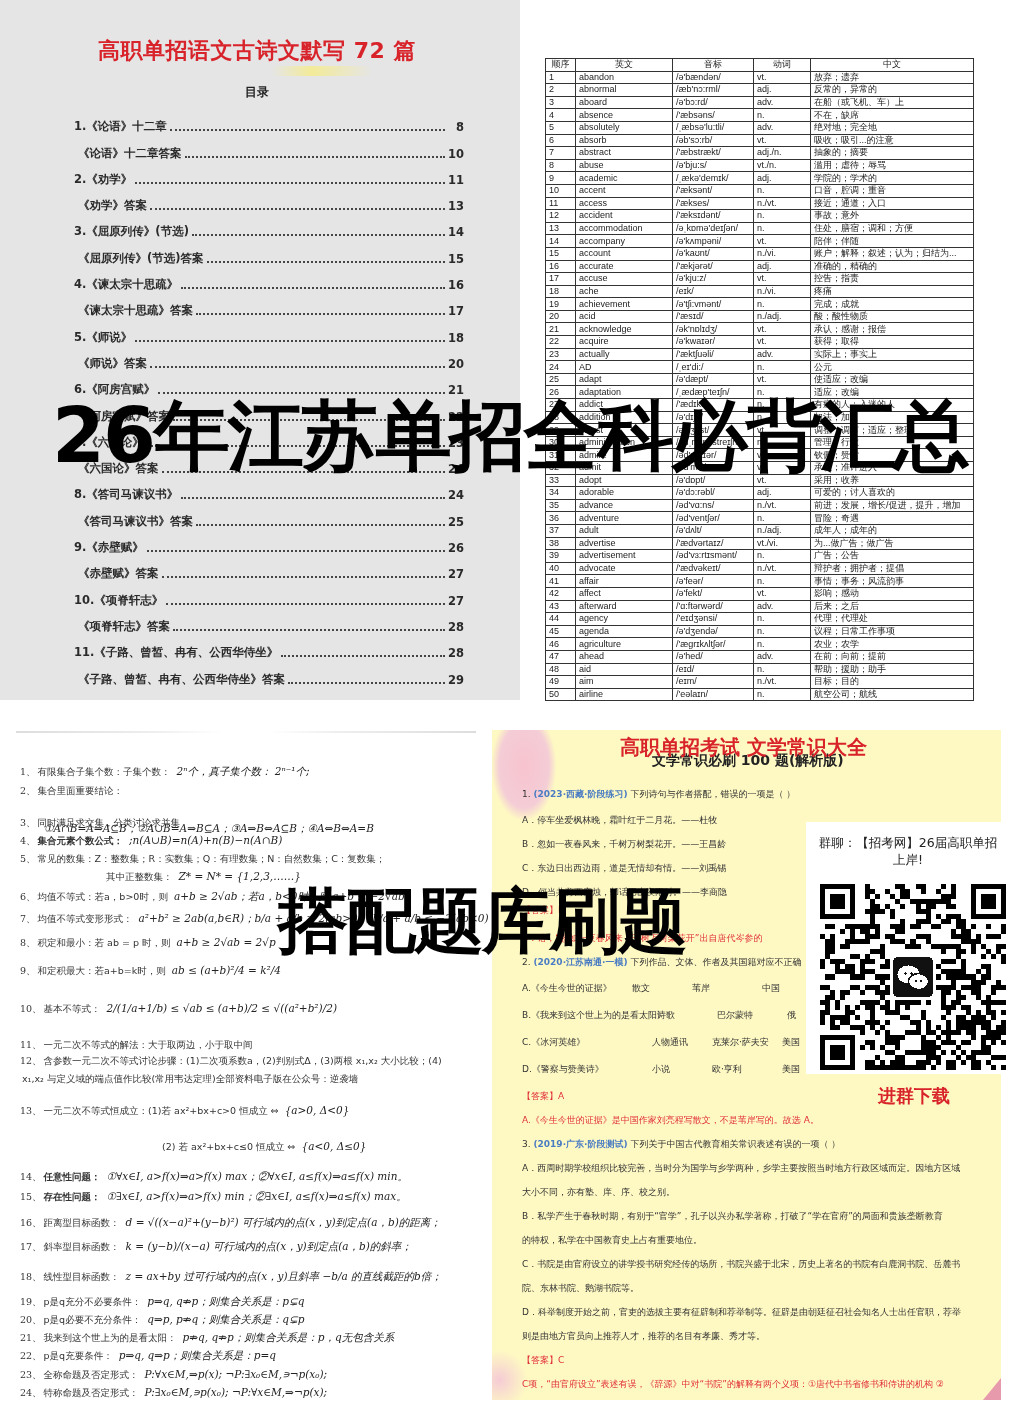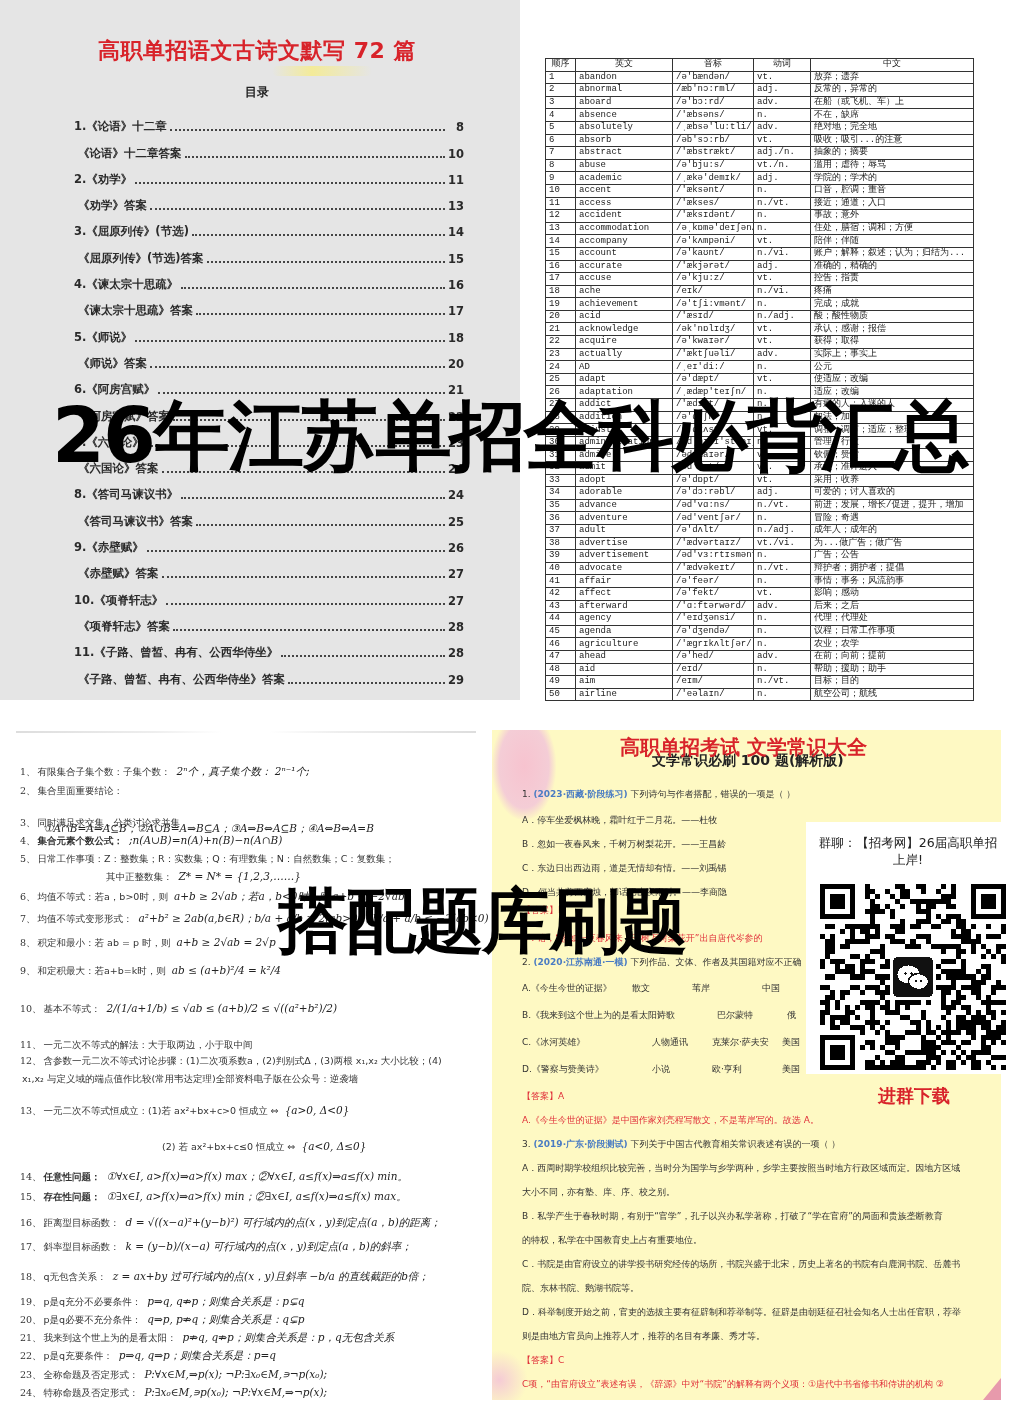--- a/index.html
+++ b/index.html
@@ -15,21 +15,21 @@
   #p-chinese .toc-heading { position: absolute; left: 245px; top: 84px; font-size: 12px; font-weight: bold; color: #222; }
   .toc { position: absolute; left: 54px; top: 108px; width: 410px; list-style: none; }
   .toc li { display: flex; align-items: flex-end; height: 26.3px; font-size: 11.5px; font-weight: bold; color: #2a2a2a; white-space: nowrap; margin-left: 20px; }
   .toc li.sub { padding-left: 4px; }
   .toc li .dots { flex: 1; border-bottom: 2px dotted #444; margin: 0 3px; transform: translateY(-3px); }
   .toc li .pg { min-width: 16px; text-align: right; }
 
   
   #p-english { left: 530px; top: 0; width: 487px; height: 710px; background: #fff; }
   #p-english .title { position: absolute; left: 56px; top: 24px; font-size: 22px; font-weight: bold; color: #d8232a; white-space: nowrap; }
-  .vocab { position: absolute; left: 15px; top: 58px; width: 428px; border-collapse: collapse; font-family: Liberation Mono, monospace; font-size: 9px; color: #222; table-layout: fixed; }
+  .vocab { position: absolute; left: 15px; top: 58px; width: 428px; border-collapse: collapse; font-family: Liberation Sans, sans-serif; font-size: 9px; color: #222; table-layout: fixed; }
   .vocab th, .vocab td { border: 1px solid #333; height: 12.6px; padding: 0 3px; white-space: nowrap; overflow: hidden; line-height: 11px; }
   .vocab th { font-weight: normal; text-align: center; }
   .vocab col.c1 { width: 30px; } .vocab col.c2 { width: 97px; } .vocab col.c3 { width: 81px; }
   .vocab col.c4 { width: 57px; } .vocab col.c5 { width: 163px; }
 
   
   #p-math { left: 0; top: 720px; width: 490px; height: 696px; background: #fff; }
   #p-math .topline { position: absolute; left: 16px; top: 11px; width: 460px; height: 2px; background: linear-gradient(90deg,#ddd 0%, #eee 30%, #fff 45%, #fff 55%, #eee 70%, #ddd 100%); }
   #p-math .title { position: absolute; left: 96px; top: 15px; font-size: 20px; font-weight: bold; color: #d8232a; white-space: nowrap; }
   .formula { position: absolute; left: 20px; font-family: "DejaVu Serif", "Liberation Serif", serif; font-size: 9.5px; color: #333; white-space: nowrap; }
@@ -557,37 +557,37 @@
 </section>
 
 <section class="panel" id="p-math">
   <div class="topline"></div>
   <div id="math-items">
       <div class="formula" style="top: 45px;"><span class="num">1、</span><span class="lbl">有限集合子集个数：子集个数：</span><span class="expr">2ⁿ个，真子集个数： 2ⁿ⁻¹个;</span></div>
       <div class="formula" style="top: 64px;"><span class="num">2、</span><span class="lbl">集合里面重要结论：</span><span class="expr"></span></div>
       <div class="formula" style="top: 78px; left: 36px; margin-top: 24px;"><span class="num"></span><span class="lbl"></span><span class="expr">①A∩B=A⇒A⊆B；②A∪B=A⇒B⊆A；③A⇒B⇔A⊆B；④A⇔B⇔A=B</span></div>
       <div class="formula" style="top: 96px;"><span class="num">3、</span><span class="lbl">同时满足求交集，分类讨论求并集</span><span class="expr"></span></div>
       <div class="formula" style="top: 114px;"><span class="num">4、</span><span class="lbl b">集合元素个数公式：</span><span class="expr">;n(A∪B)=n(A)+n(B)−n(A∩B)</span></div>
-      <div class="formula" style="top: 132px;"><span class="num">5、</span><span class="lbl">日常工作事项：Z：整数集；R：实数集；Q：有理数集；N：自然数集；C：复数集；</span><span class="expr"></span></div>
+      <div class="formula" style="top: 132px;"><span class="num">5、</span><span class="lbl">常见的数集：Z：整数集；R：实数集；Q：有理数集；N：自然数集；C：复数集；</span><span class="expr"></span></div>
       <div class="formula" style="top: 150px; left: 104px;"><span class="num"></span><span class="lbl">其中正整数集：</span><span class="expr">Z* = N* = {1,2,3,……}</span></div>
       <div class="formula" style="top: 170px;"><span class="num">6、</span><span class="lbl">均值不等式：若a，b&gt;0时，则</span><span class="expr">a+b ≥ 2√ab；若a，b&lt;0时，则 a+b ≤ −2√ab;</span></div>
       <div class="formula" style="top: 192px;"><span class="num">7、</span><span class="lbl">均值不等式变形形式：</span><span class="expr">a²+b² ≥ 2ab(a,b∈R)；b/a + a/b ≥ 2(ab&gt;0)；b/a + a/b ≤ −2(ab&lt;0)</span></div>
       <div class="formula" style="top: 216px;"><span class="num">8、</span><span class="lbl">积定和最小：若 ab = p 时，则</span><span class="expr">a+b ≥ 2√ab = 2√p</span></div>
       <div class="formula" style="top: 244px;"><span class="num">9、</span><span class="lbl">和定积最大：若a+b=k时，则</span><span class="expr">ab ≤ (a+b)²/4 = k²/4</span></div>
       <div class="formula" style="top: 282px;"><span class="num">10、</span><span class="lbl">基本不等式：</span><span class="expr">2/(1/a+1/b) ≤ √ab ≤ (a+b)/2 ≤ √((a²+b²)/2)</span></div>
       <div class="formula" style="top: 318px;"><span class="num">11、</span><span class="lbl">一元二次不等式的解法：大于取两边，小于取中间</span><span class="expr"></span></div>
       <div class="formula" style="top: 334px;"><span class="num">12、</span><span class="lbl">含参数一元二次不等式讨论步骤：(1)二次项系数a，(2)判别式Δ，(3)两根 x₁,x₂ 大小比较；(4)</span><span class="expr"></span></div>
       <div class="formula" style="top: 352px; text-align: center;"><span class="num"></span><span class="lbl">x₁,x₂ 与定义域的端点值作比较(常用韦达定理)全部资料电子版在公众号：逆袭墙</span><span class="expr"></span></div>
       <div class="formula" style="top: 384px;"><span class="num">13、</span><span class="lbl">一元二次不等式恒成立：(1)若 ax²+bx+c&gt;0 恒成立 ⇔</span><span class="expr">{a&gt;0, Δ&lt;0}</span></div>
       <div class="formula" style="top: 420px; left: 160px;"><span class="num"></span><span class="lbl">(2) 若 ax²+bx+c≤0 恒成立 ⇔</span><span class="expr">{a&lt;0, Δ≤0}</span></div>
       <div class="formula" style="top: 450px;"><span class="num">14、</span><span class="lbl b">任意性问题：</span><span class="expr">①∀x∈I, a&gt;f(x)⇒a&gt;f(x) max；②∀x∈I, a≤f(x)⇒a≤f(x) min。</span></div>
       <div class="formula" style="top: 470px;"><span class="num">15、</span><span class="lbl b">存在性问题：</span><span class="expr">①∃x∈I, a&gt;f(x)⇒a&gt;f(x) min；②∃x∈I, a≤f(x)⇒a≤f(x) max。</span></div>
       <div class="formula" style="top: 496px;"><span class="num">16、</span><span class="lbl">距离型目标函数：</span><span class="expr">d = √((x−a)²+(y−b)²) 可行域内的点(x，y)到定点(a，b)的距离；</span></div>
       <div class="formula" style="top: 520px;"><span class="num">17、</span><span class="lbl">斜率型目标函数：</span><span class="expr">k = (y−b)/(x−a) 可行域内的点(x，y)到定点(a，b)的斜率；</span></div>
-      <div class="formula" style="top: 550px;"><span class="num">18、</span><span class="lbl">q无包含关系：</span><span class="expr">z = ax+by 过可行域内的点(x，y)且斜率 −b/a 的直线截距的b倍；</span></div>
+      <div class="formula" style="top: 550px;"><span class="num">18、</span><span class="lbl">线性型目标函数：</span><span class="expr">z = ax+by 过可行域内的点(x，y)且斜率 −b/a 的直线截距的b倍；</span></div>
       <div class="formula" style="top: 575px;"><span class="num">19、</span><span class="lbl">p是q充分不必要条件：</span><span class="expr">p⇒q, q⇏p；则集合关系是：p⊊q</span></div>
       <div class="formula" style="top: 593px;"><span class="num">20、</span><span class="lbl">p是q必要不充分条件：</span><span class="expr">q⇒p, p⇏q；则集合关系是：q⊊p</span></div>
       <div class="formula" style="top: 611px;"><span class="num">21、</span><span class="lbl">我来到这个世上为的是看太阳：</span><span class="expr">p⇏q, q⇏p；则集合关系是：p，q无包含关系</span></div>
       <div class="formula" style="top: 629px;"><span class="num">22、</span><span class="lbl">p是q充要条件：</span><span class="expr">p⇒q, q⇒p；则集合关系是：p=q</span></div>
       <div class="formula" style="top: 648px;"><span class="num">23、</span><span class="lbl">全称命题及否定形式：</span><span class="expr">P:∀x∈M,⇒p(x); ¬P:∃x₀∈M,∍¬p(x₀);</span></div>
       <div class="formula" style="top: 666px;"><span class="num">24、</span><span class="lbl">特称命题及否定形式：</span><span class="expr">P:∃x₀∈M,∍p(x₀); ¬P:∀x∈M,⇒¬p(x);</span></div>
     </div>
 </section>
 
 <section class="panel" id="p-lit">

